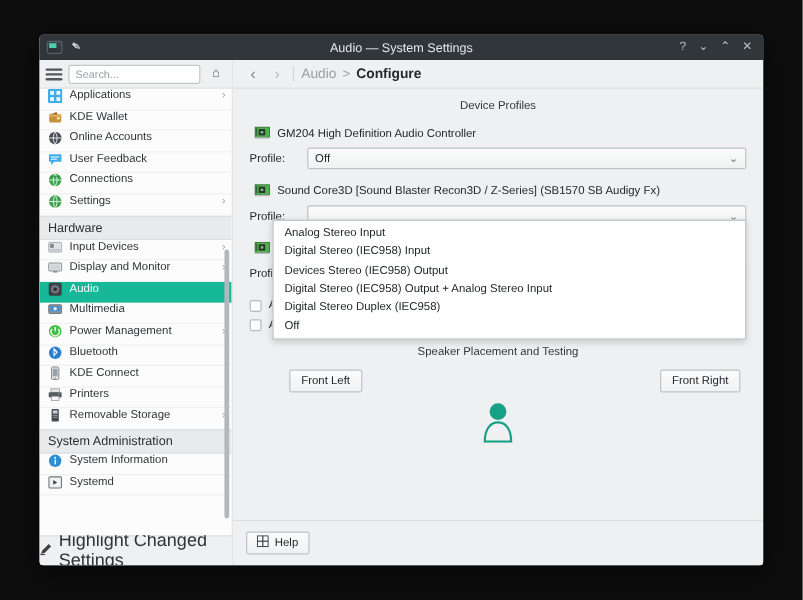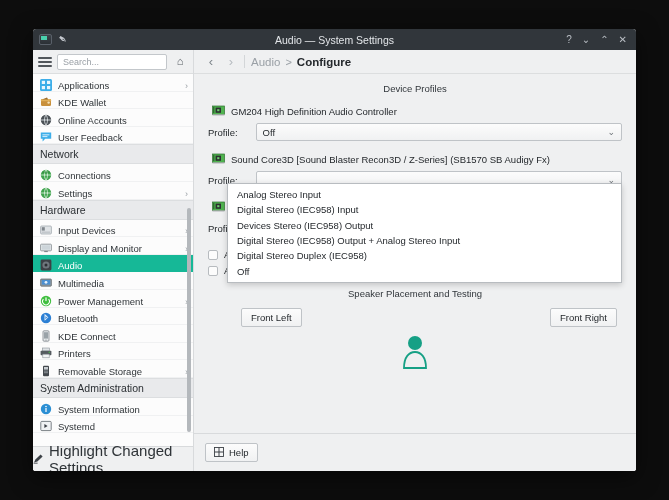--- a/index.html
+++ b/index.html
@@ -112,21 +112,21 @@
   .sb-cat {
     font-size: 10.5px;
     color: #2b2f33;
     background: #e9eaec;
     padding: 3px 8px 3px 7px;
     border-top: 1px solid #dcdee0;
     border-bottom: 1px solid #dcdee0;
     font-weight: 400;
   }
   .sb-item {
-    display: flex; align-items: flex-end;
+    display: flex; align-items: flex-start;
     gap: 6px;
     height: 17.6px;
     padding: 0 5px 0 7px;
     font-size: 9.5px;
     color: #2f3438;
     border-bottom: 1px solid #f0f1f2;
     cursor: default;
   }
   .sb-item.sel { background: #16b897; color: #ffffff; border-bottom-color: #16b897; }
   .sb-label { flex: 1 1 auto; white-space: nowrap; overflow: hidden; }
@@ -363,21 +363,20 @@
                 <svg width="12" height="12" viewBox="0 0 12 12">
                     <path d="M0.8 1.6h10.4v6.2H5.2L2.6 10.4V7.8H0.8z" fill="#3daee9"></path>
                     <rect x="2.4" y="3.4" width="7" height="0.9" fill="#eaf6fd"></rect>
                     <rect x="2.4" y="5.2" width="5" height="0.9" fill="#eaf6fd"></rect>
                   </svg>
               </span>
               <span class="sb-label">User Feedback</span>
               <span class="sb-arrow"></span>
             </div>
 
-            <div class="sb-cat">Network</div>
 
             <div class="sb-item">
               <span class="ico">
                 <svg width="12" height="12" viewBox="0 0 12 12">
                     <circle cx="6" cy="6" r="5.2" fill="#3fa34d"></circle>
                     <path d="M1 6h10M6 1c2 2 2 8 0 10M6 1c-2 2-2 8 0 10" stroke="#dff4e2" stroke-width="0.8" fill="none"></path>
                     <path d="M2.2 3.2 L9.8 3.2" stroke="#2f7d3b" stroke-width="0.6"></path>
                   </svg>
               </span>
               <span class="sb-label">Connections</span>

